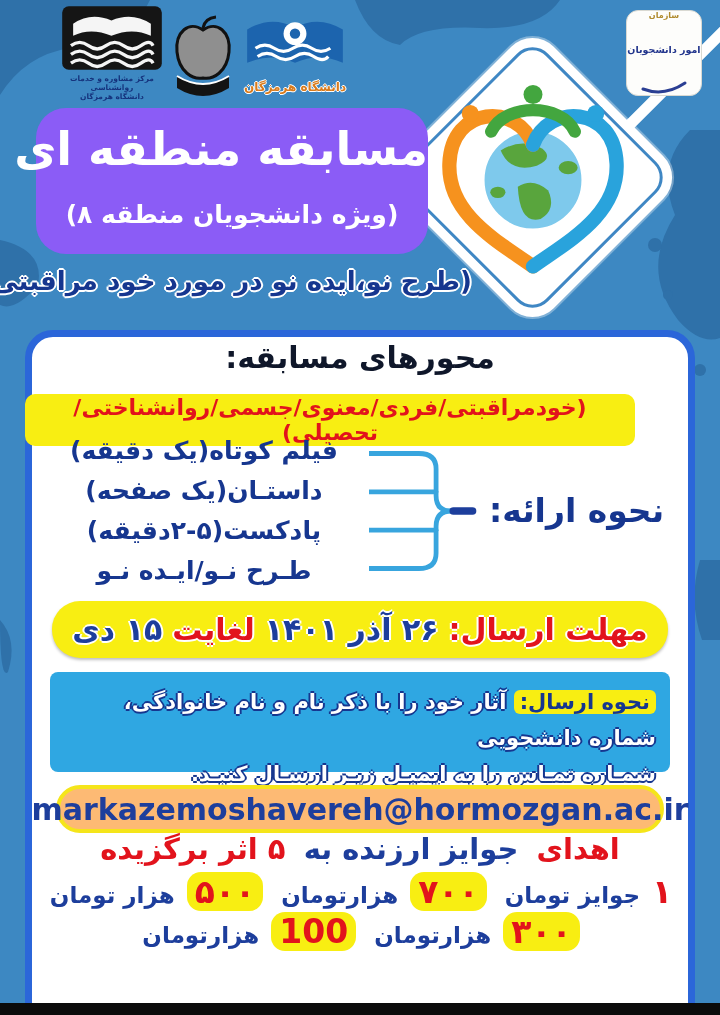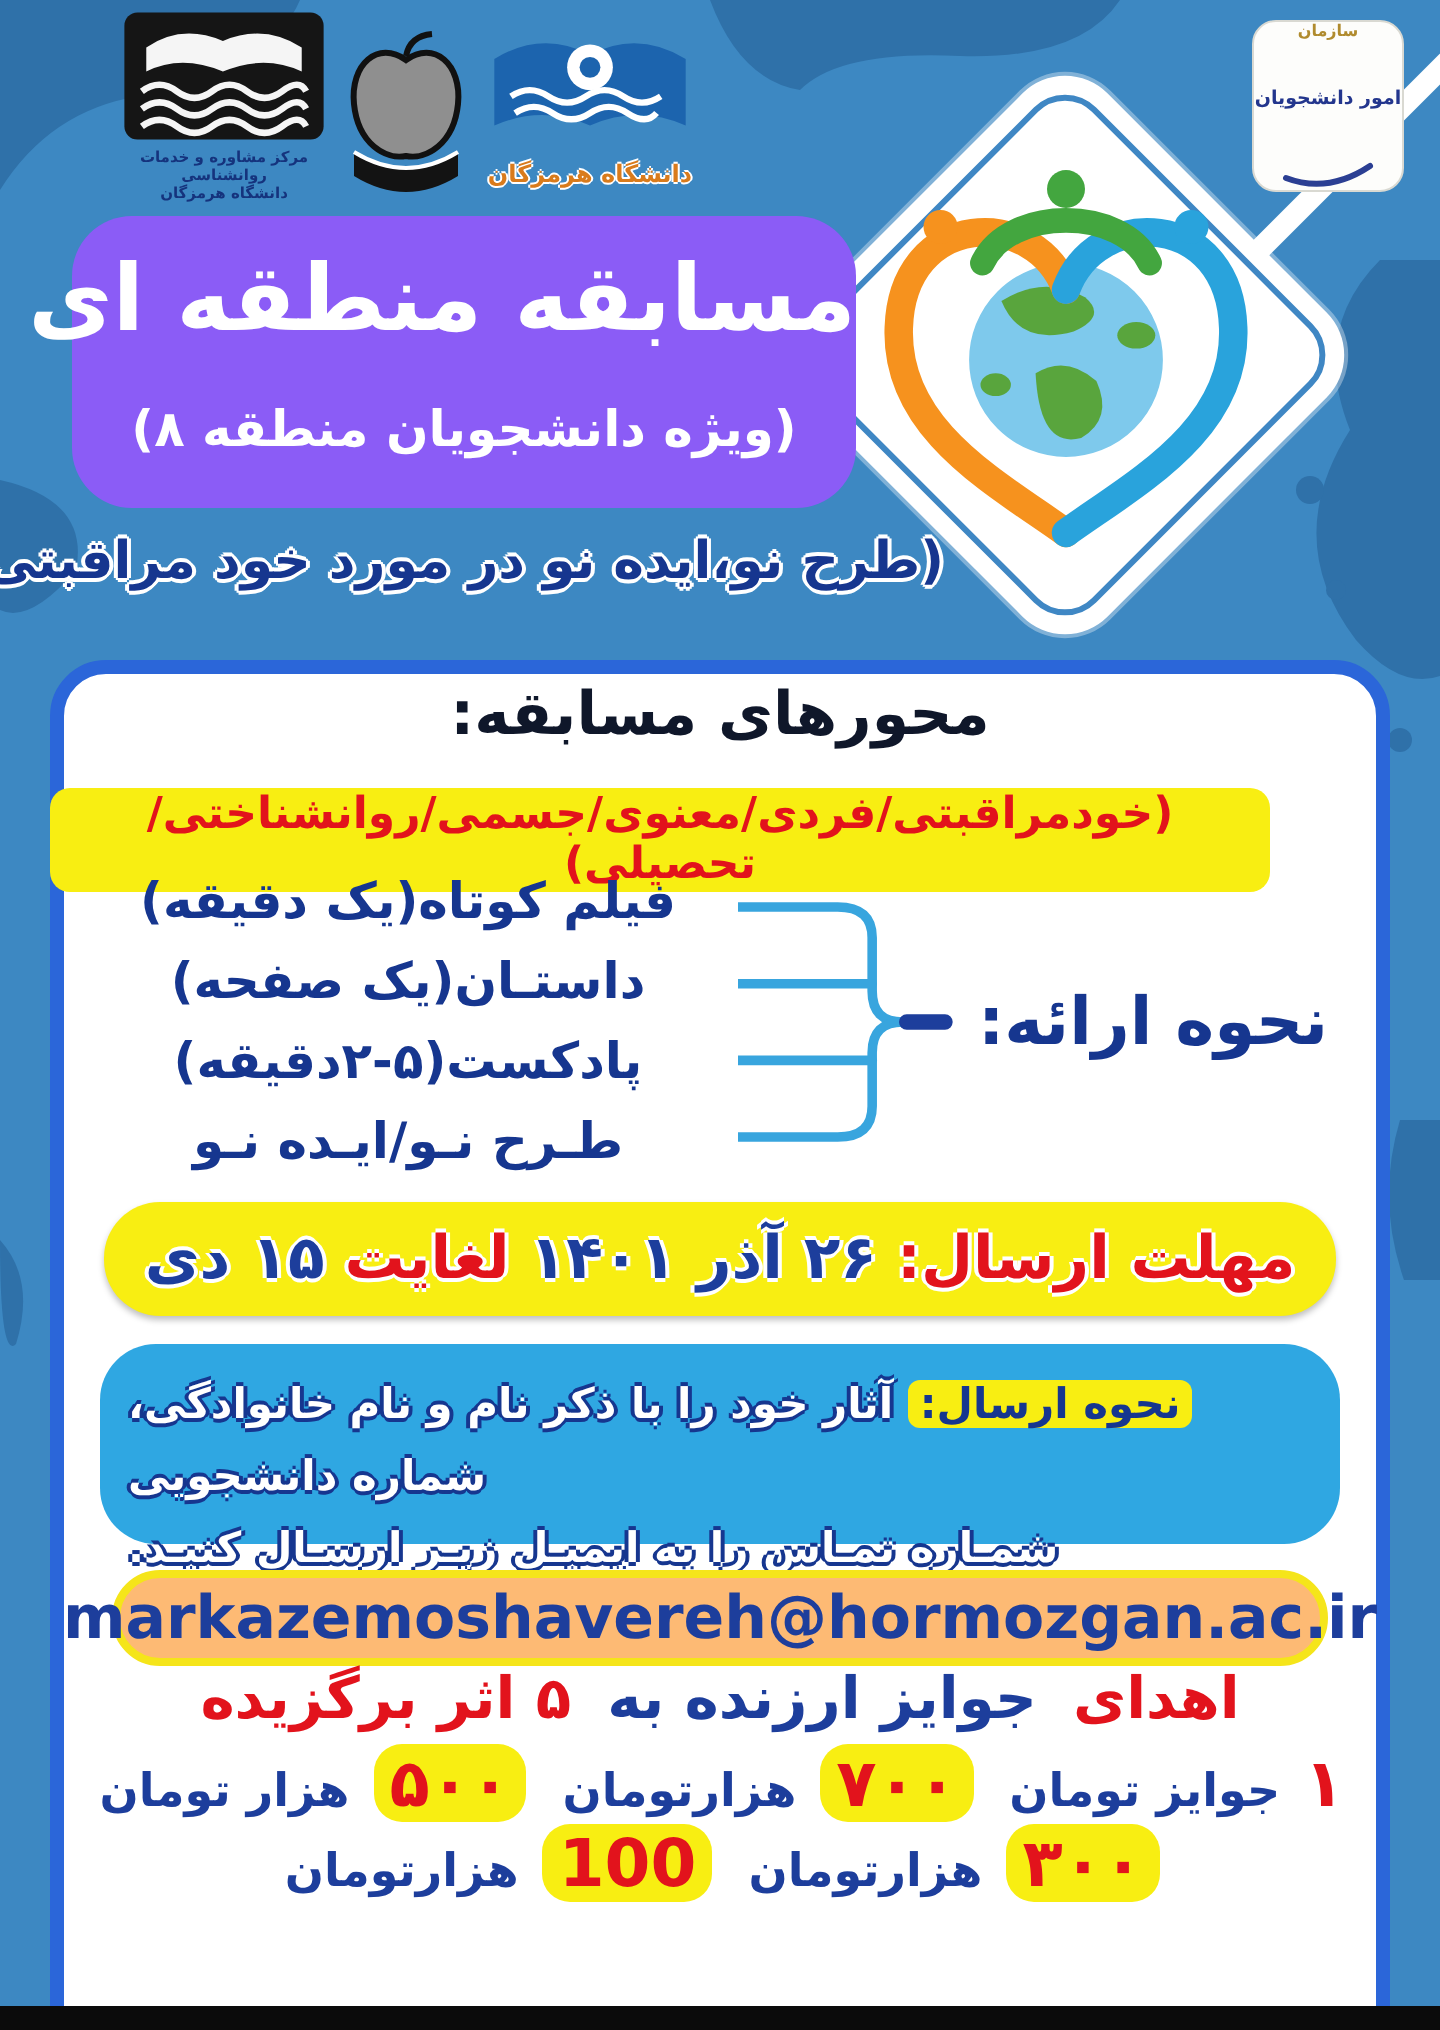--- a/index.html
+++ b/index.html
@@ -53,22 +53,22 @@
   .p-label{flex:1;text-align:center;font-size:33px;color:#16368f;font-weight:bold;white-space:nowrap;}
 
   
   .deadline{left:52px;top:601px;width:616px;height:57px;background:#f8ee12;border-radius:28px;
             display:flex;align-items:center;justify-content:center;gap:10px;font-size:30px;font-weight:bold;white-space:nowrap;
             box-shadow:0 2px 3px rgba(0,0,0,.25);}
   .deadline span{text-shadow:-2px 0 #fff,2px 0 #fff,0 -2px #fff,0 2px #fff;}
   .red{color:#e2131c;} .blue{color:#1d3e9c;}
 
   
-  .subbox{left:50px;top:672px;width:592px;height:76px;background:#2fa7e2;border-radius:28px;padding:12px 14px;
-          font-size:21px;font-weight:bold;color:#fff;text-align:left;line-height:36px;
+  .subbox{left:50px;top:672px;width:592px;height:76px;background:#2fa7e2;border-radius:8px;padding:12px 14px;
+          font-size:21px;font-weight:bold;color:#fff;text-align:right;line-height:36px;
           text-shadow:-2px 0 #16368f,2px 0 #16368f,0 -2px #16368f,0 2px #16368f;}
   .sub-label{background:#f8ee12;color:#16368f;border-radius:6px;padding:0 6px;text-shadow:none;}
 
   
   .email{left:56px;top:785px;width:600px;height:40px;background:#fdba74;border:4px solid #f5e51a;border-radius:30px;
          display:flex;align-items:center;justify-content:center;font-size:30px;font-weight:bold;color:#1d3e9c;direction:ltr;white-space:nowrap;}
 
   
   .prize-h{left:25px;top:832px;width:670px;font-size:29px;font-weight:bold;white-space:nowrap;}
   .prize-h span{margin:0 4px;}

